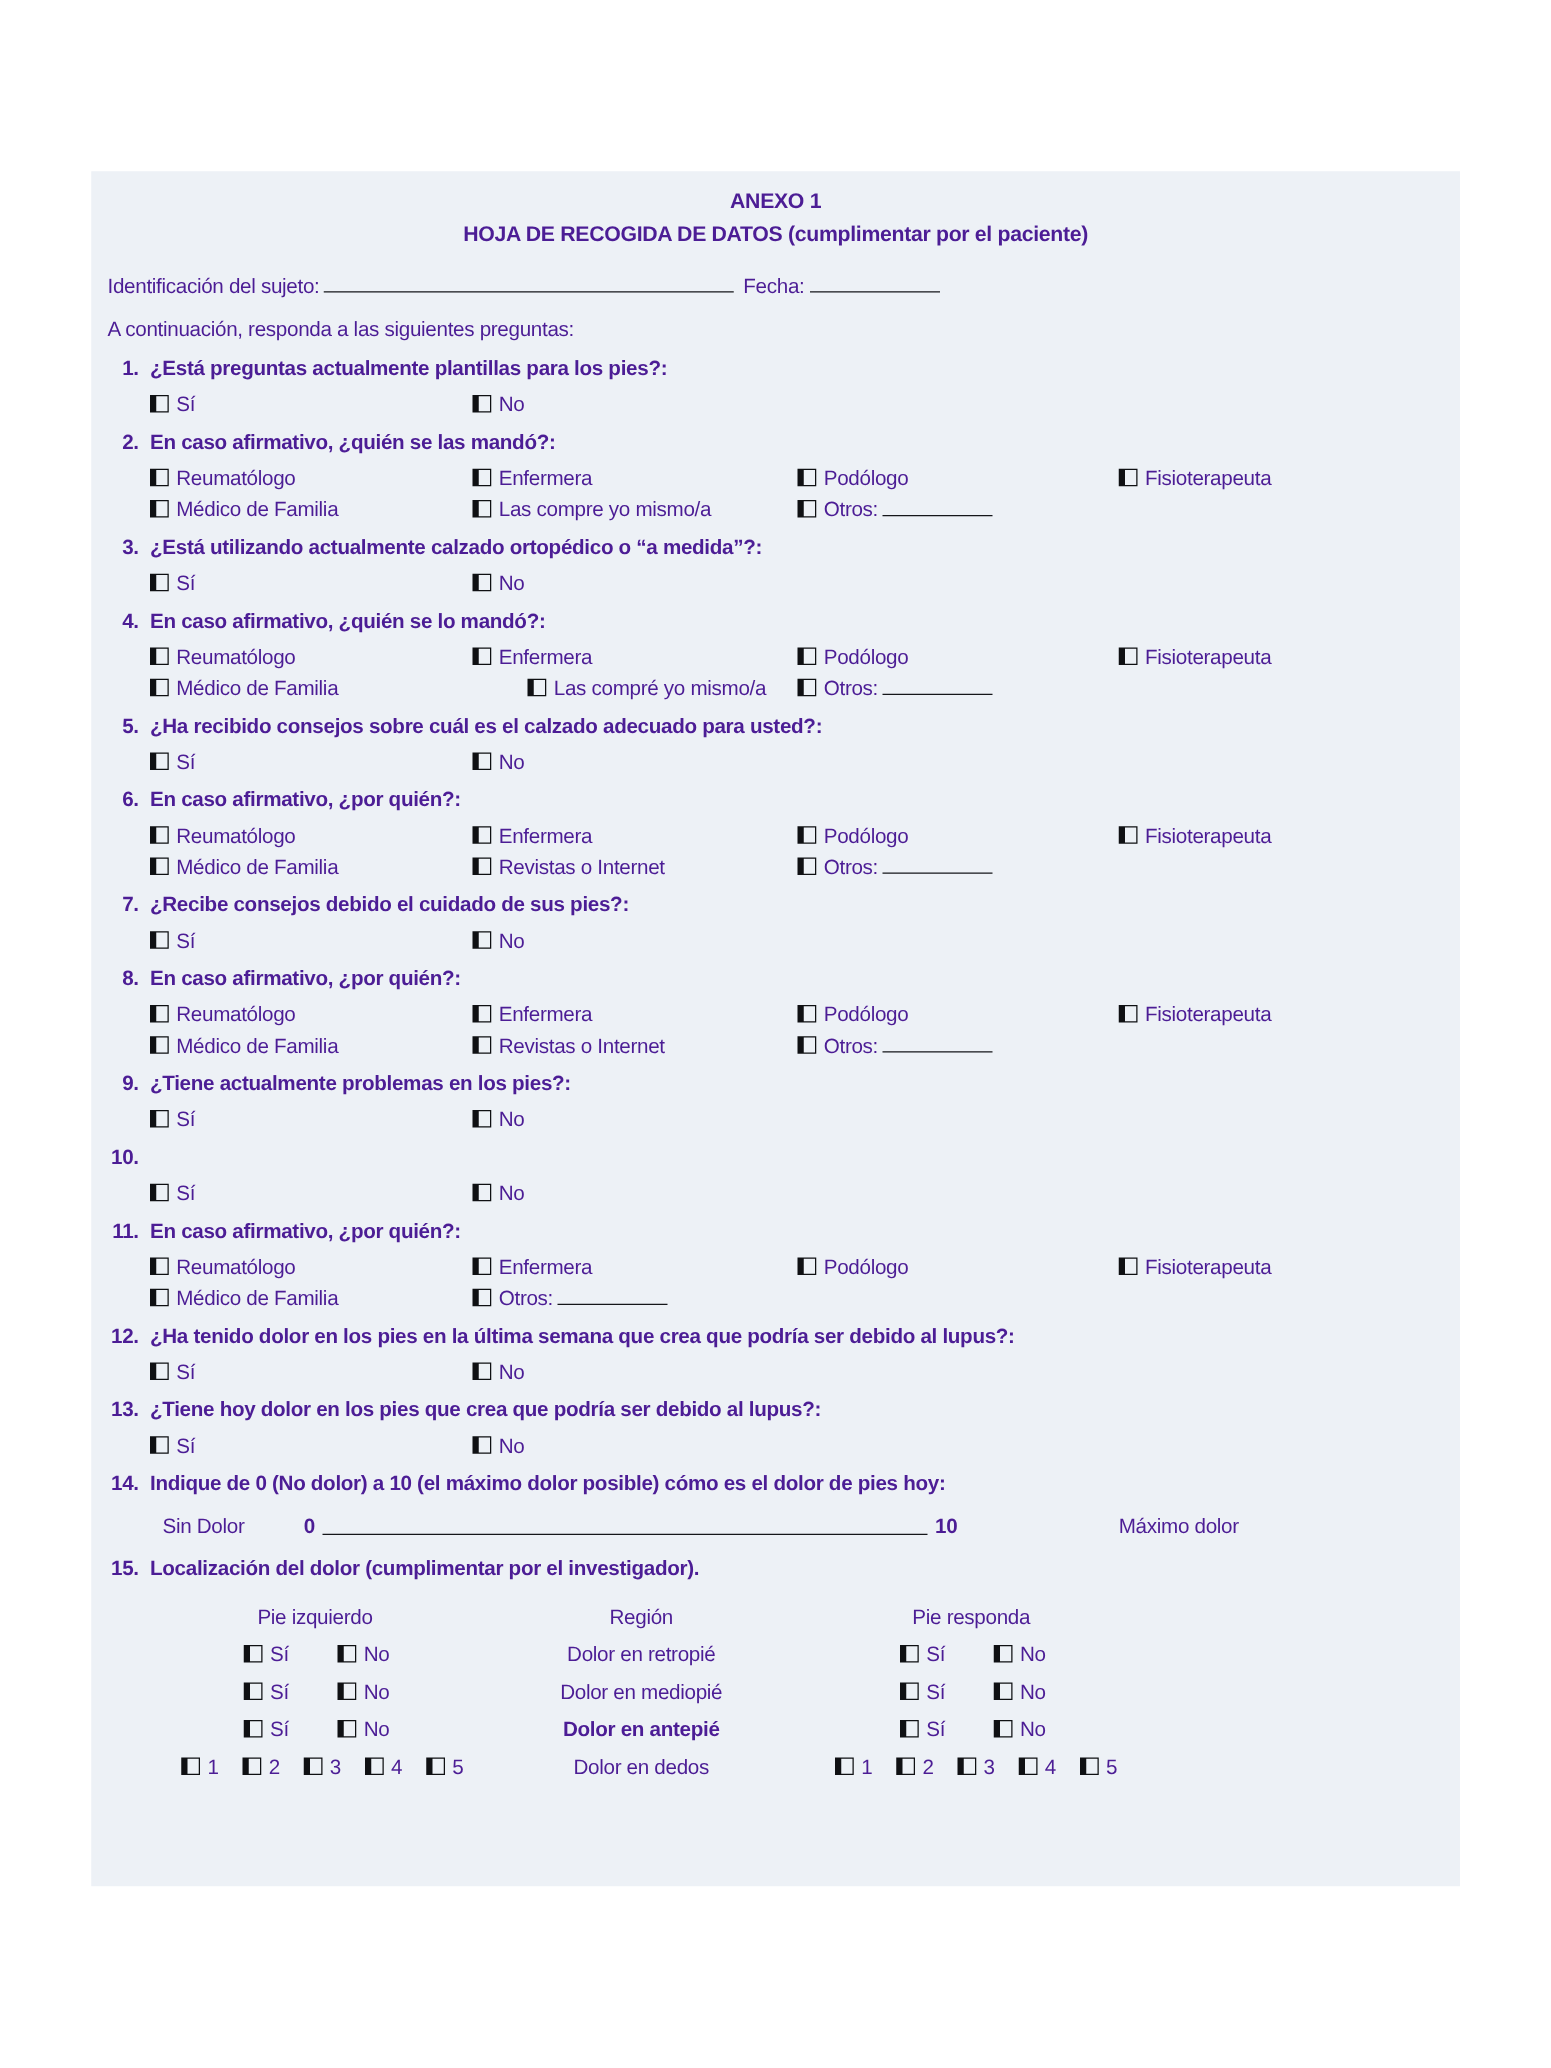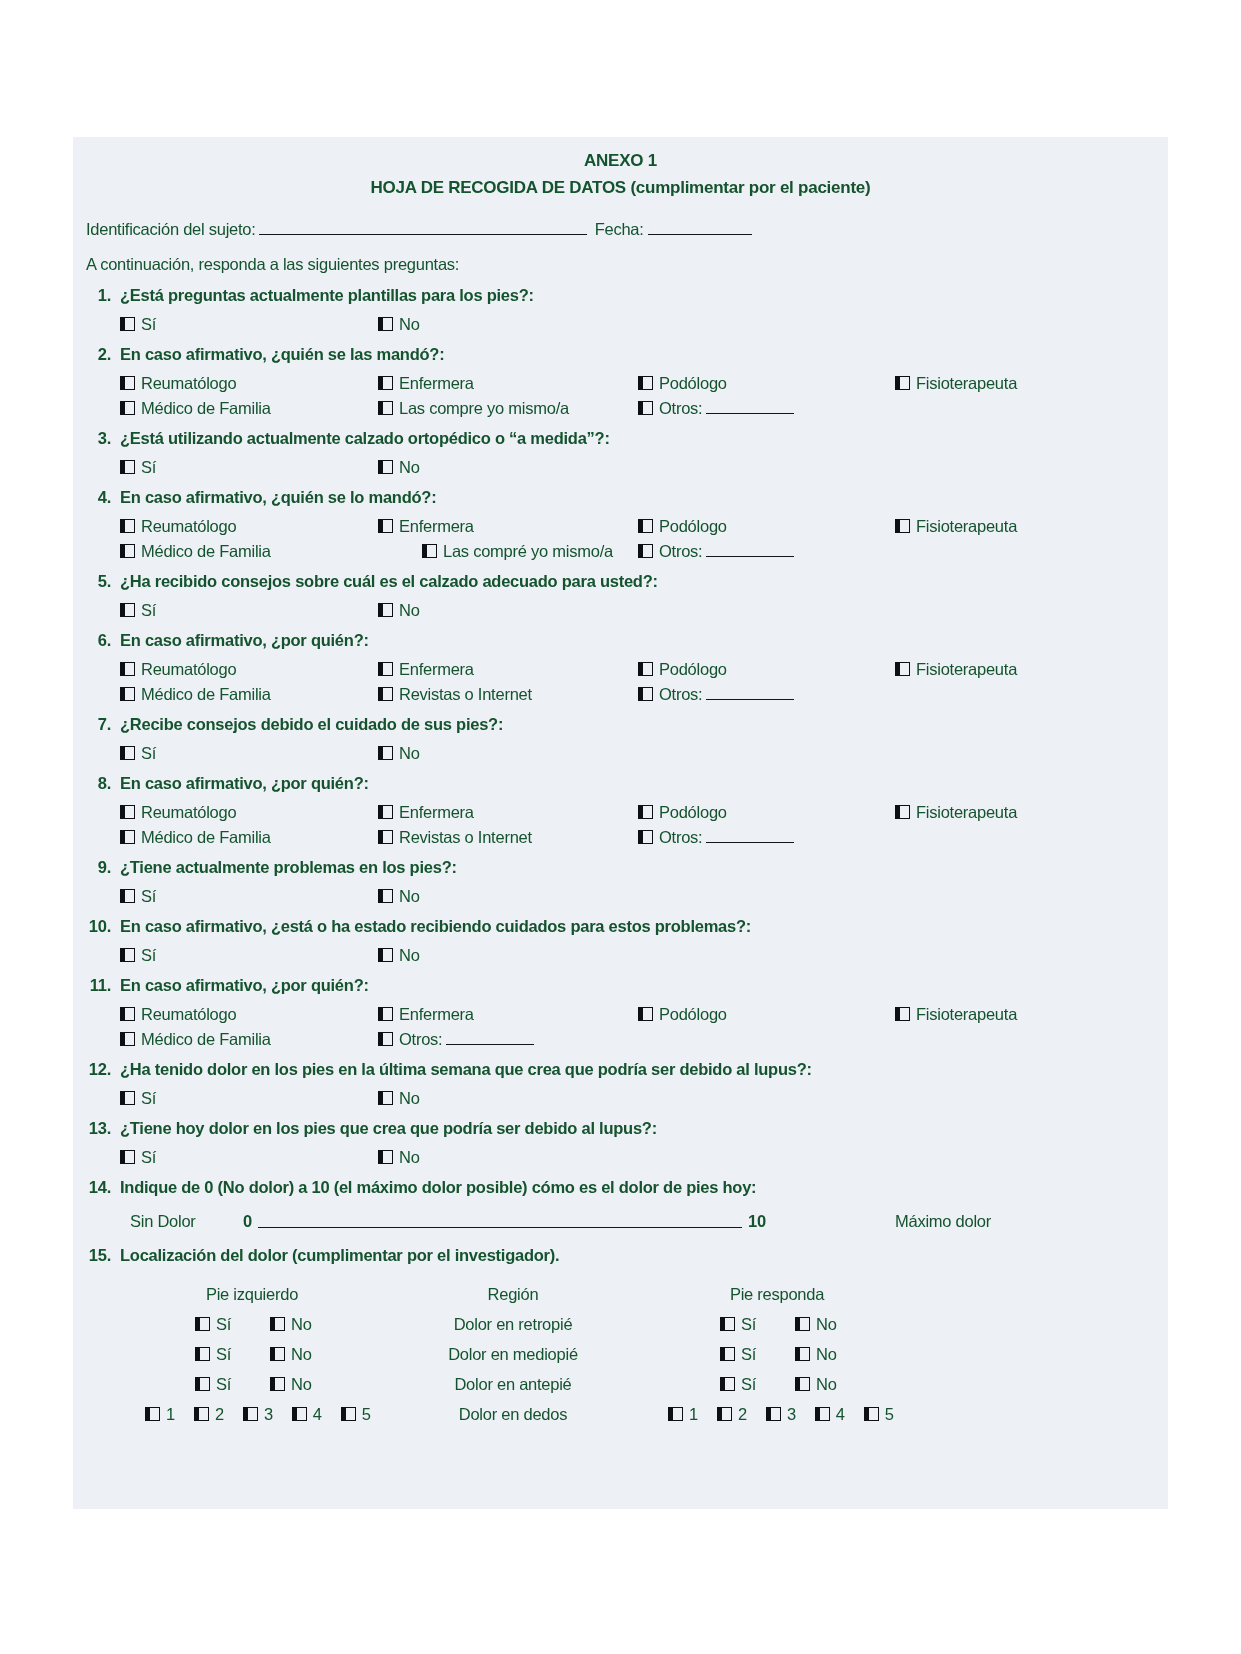--- a/index.html
+++ b/index.html
@@ -1,18 +1,18 @@
 <!DOCTYPE html>
 <html lang="es"><head>
 <meta charset="utf-8">
 <style>
   html,body{margin:0;padding:0;background:#ffffff;}
   .page{
     position:relative;width:1241px;height:1654px;background:#ffffff;
-    font-family:"Liberation Sans",sans-serif;color:#14532d;
+    font-family:"Liberation Sans",sans-serif;color:#4c1d95;
     font-size:16.5px;letter-spacing:-0.25px;overflow:hidden;
   }
   .sheet{
     position:absolute;left:73px;top:137px;width:1095px;height:1372px;
     background:#edf1f6;
   }
   .title{ text-align:center;font-weight:bold;font-size:17px;padding-top:14px;}
   .subtitle{text-align:center;font-weight:bold;font-size:17px;margin-top:7px;}
   .id-line{margin:16px 0 0 13px;height:30px;line-height:30px;white-space:nowrap;}
   .uline{display:inline-block;border-bottom:1.6px solid #15161a;height:13px;}
@@ -166,21 +166,20 @@
             <span class="q-text">¿Tiene actualmente problemas en los pies?:</span>
           </div>
           <div class="optrow">
             <span class="opt" style="left: 47px;"><span class="cb"></span><span>Sí</span></span>
             <span class="opt" style="left: 305px;"><span class="cb"></span><span>No</span></span>
           </div>
         </div>
         <div class="q-block">
           <div class="q-title">
             <span class="q-num">10.</span>
-            <span class="q-text">En caso afirmativo, ¿está o ha estado recibiendo cuidados para estos problemas?:</span>
           </div>
           <div class="optrow">
             <span class="opt" style="left: 47px;"><span class="cb"></span><span>Sí</span></span>
             <span class="opt" style="left: 305px;"><span class="cb"></span><span>No</span></span>
           </div>
         </div>
         <div class="q-block">
           <div class="q-title">
             <span class="q-num">11.</span>
             <span class="q-text">En caso afirmativo, ¿por quién?:</span>
@@ -249,21 +248,21 @@
           <div class="loc-row">
             <span class="opt" style="left: 122px;"><span class="cb"></span><span>Sí</span></span>
             <span class="opt" style="left: 197px;"><span class="cb"></span><span>No</span></span>
             <span class="ctr" style="left: 330px; width: 220px;">Dolor en mediopié</span>
             <span class="opt" style="left: 647px;"><span class="cb"></span><span>Sí</span></span>
             <span class="opt" style="left: 722px;"><span class="cb"></span><span>No</span></span>
           </div>
           <div class="loc-row">
             <span class="opt" style="left: 122px;"><span class="cb"></span><span>Sí</span></span>
             <span class="opt" style="left: 197px;"><span class="cb"></span><span>No</span></span>
-            <span class="ctr" style="left: 330px; width: 220px;">Dolor en antepié</span>
+            <span class="ctr" style="left: 330px; width: 220px; font-weight: bold;">Dolor en antepié</span>
             <span class="opt" style="left: 647px;"><span class="cb"></span><span>Sí</span></span>
             <span class="opt" style="left: 722px;"><span class="cb"></span><span>No</span></span>
           </div>
           <div class="loc-row">
             <span class="digits" style="left: 72px;">
               <span><span class="cb"></span><span>1</span></span>
               <span><span class="cb"></span><span>2</span></span>
               <span><span class="cb"></span><span>3</span></span>
               <span><span class="cb"></span><span>4</span></span>
               <span><span class="cb"></span><span>5</span></span>

